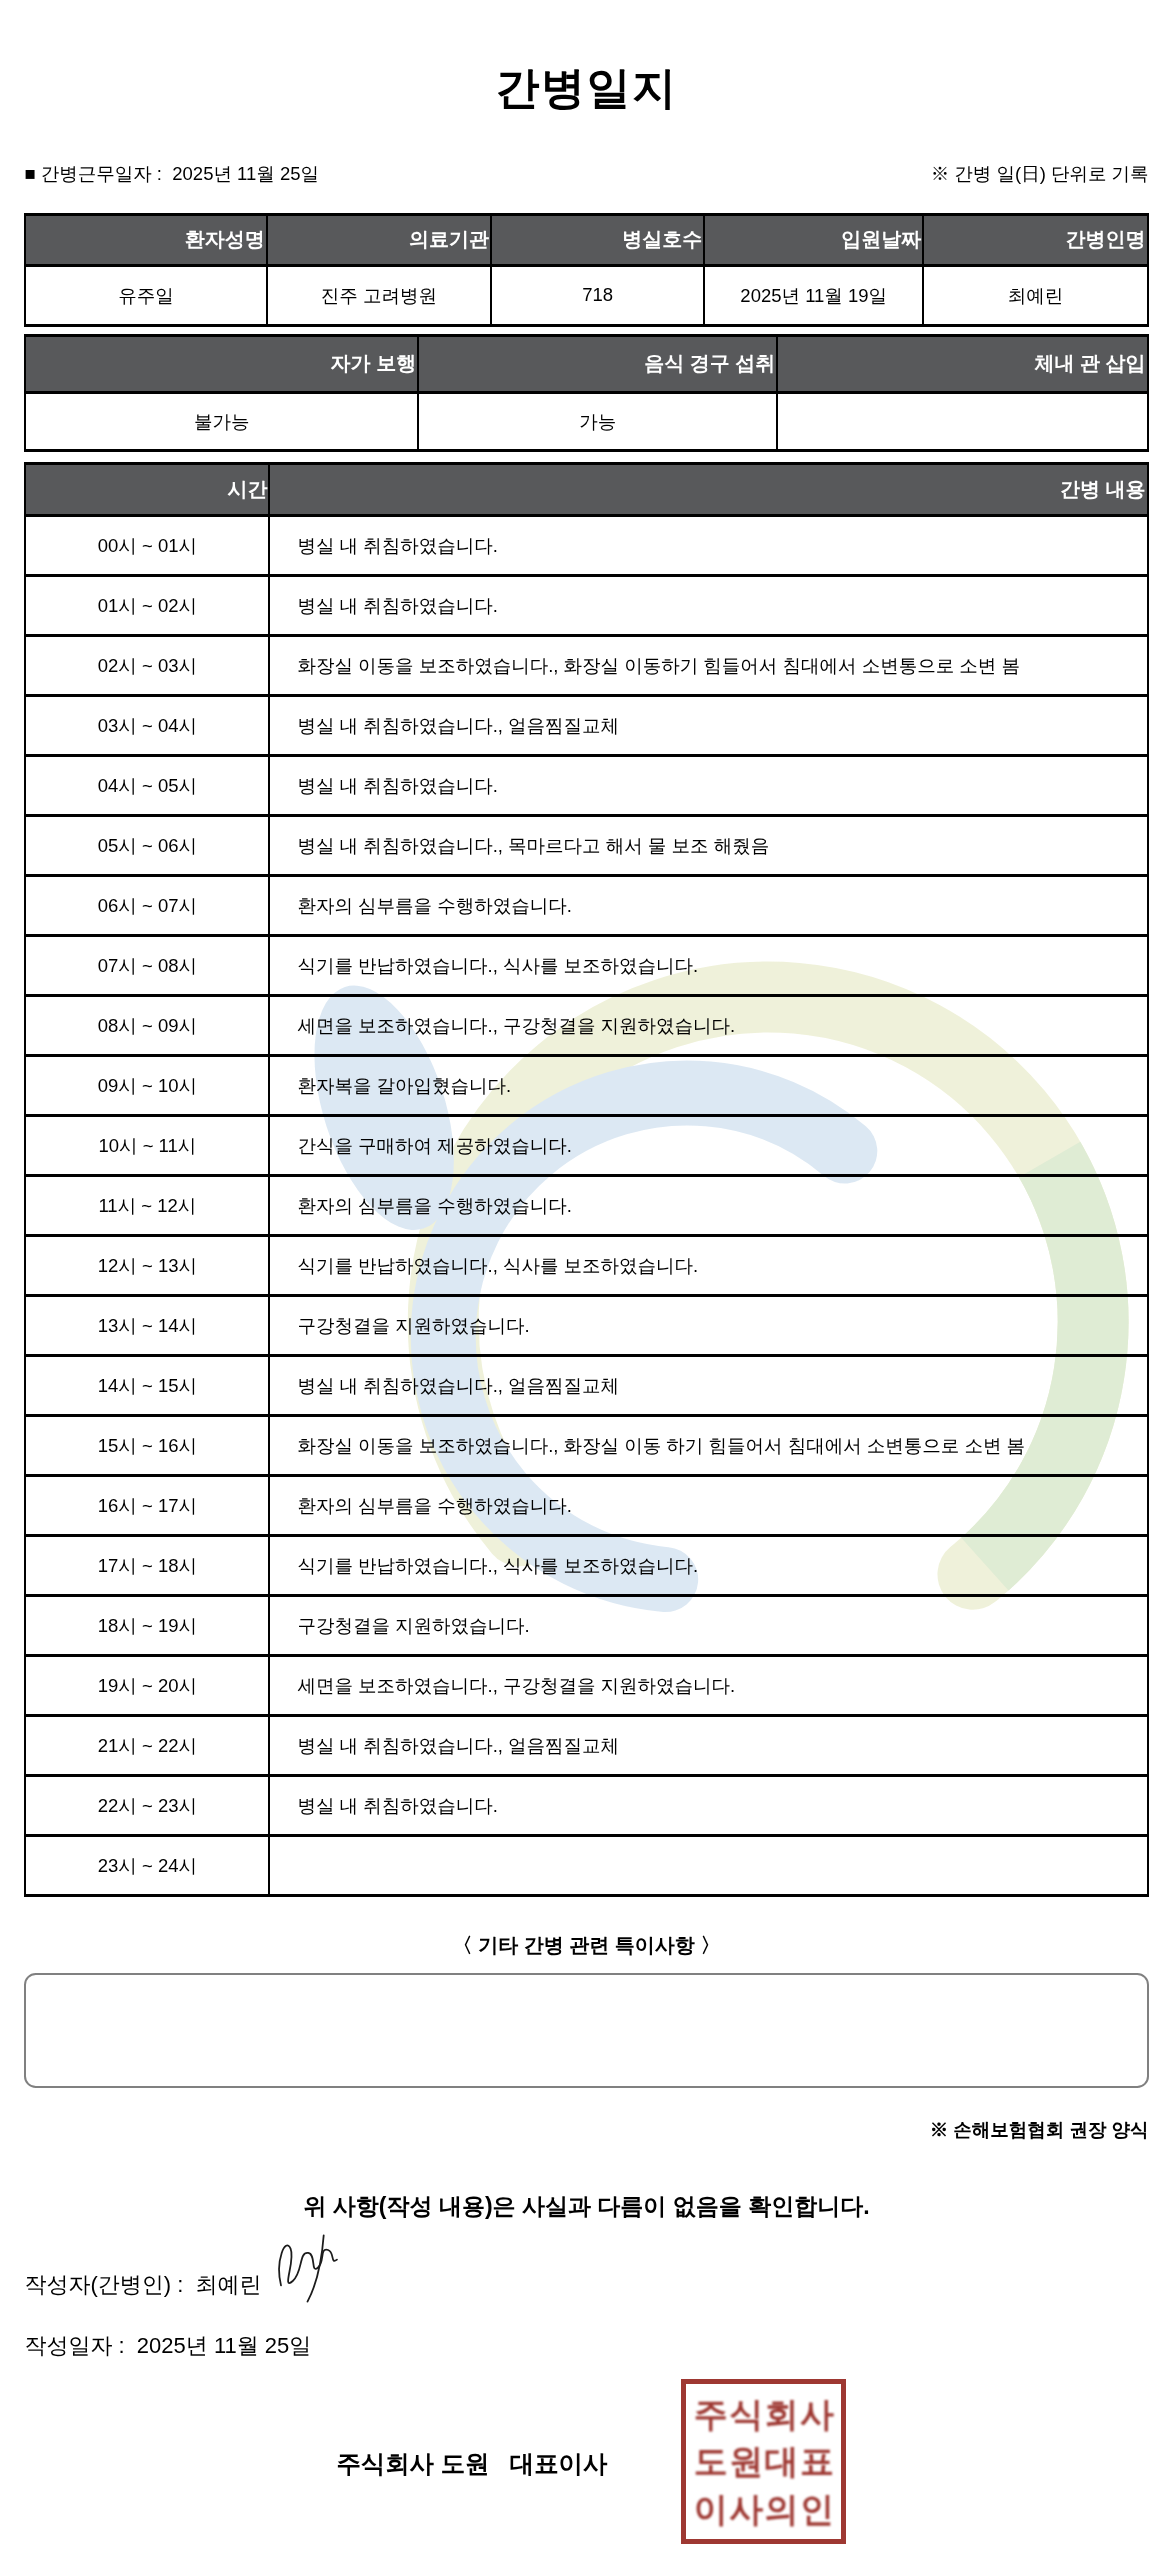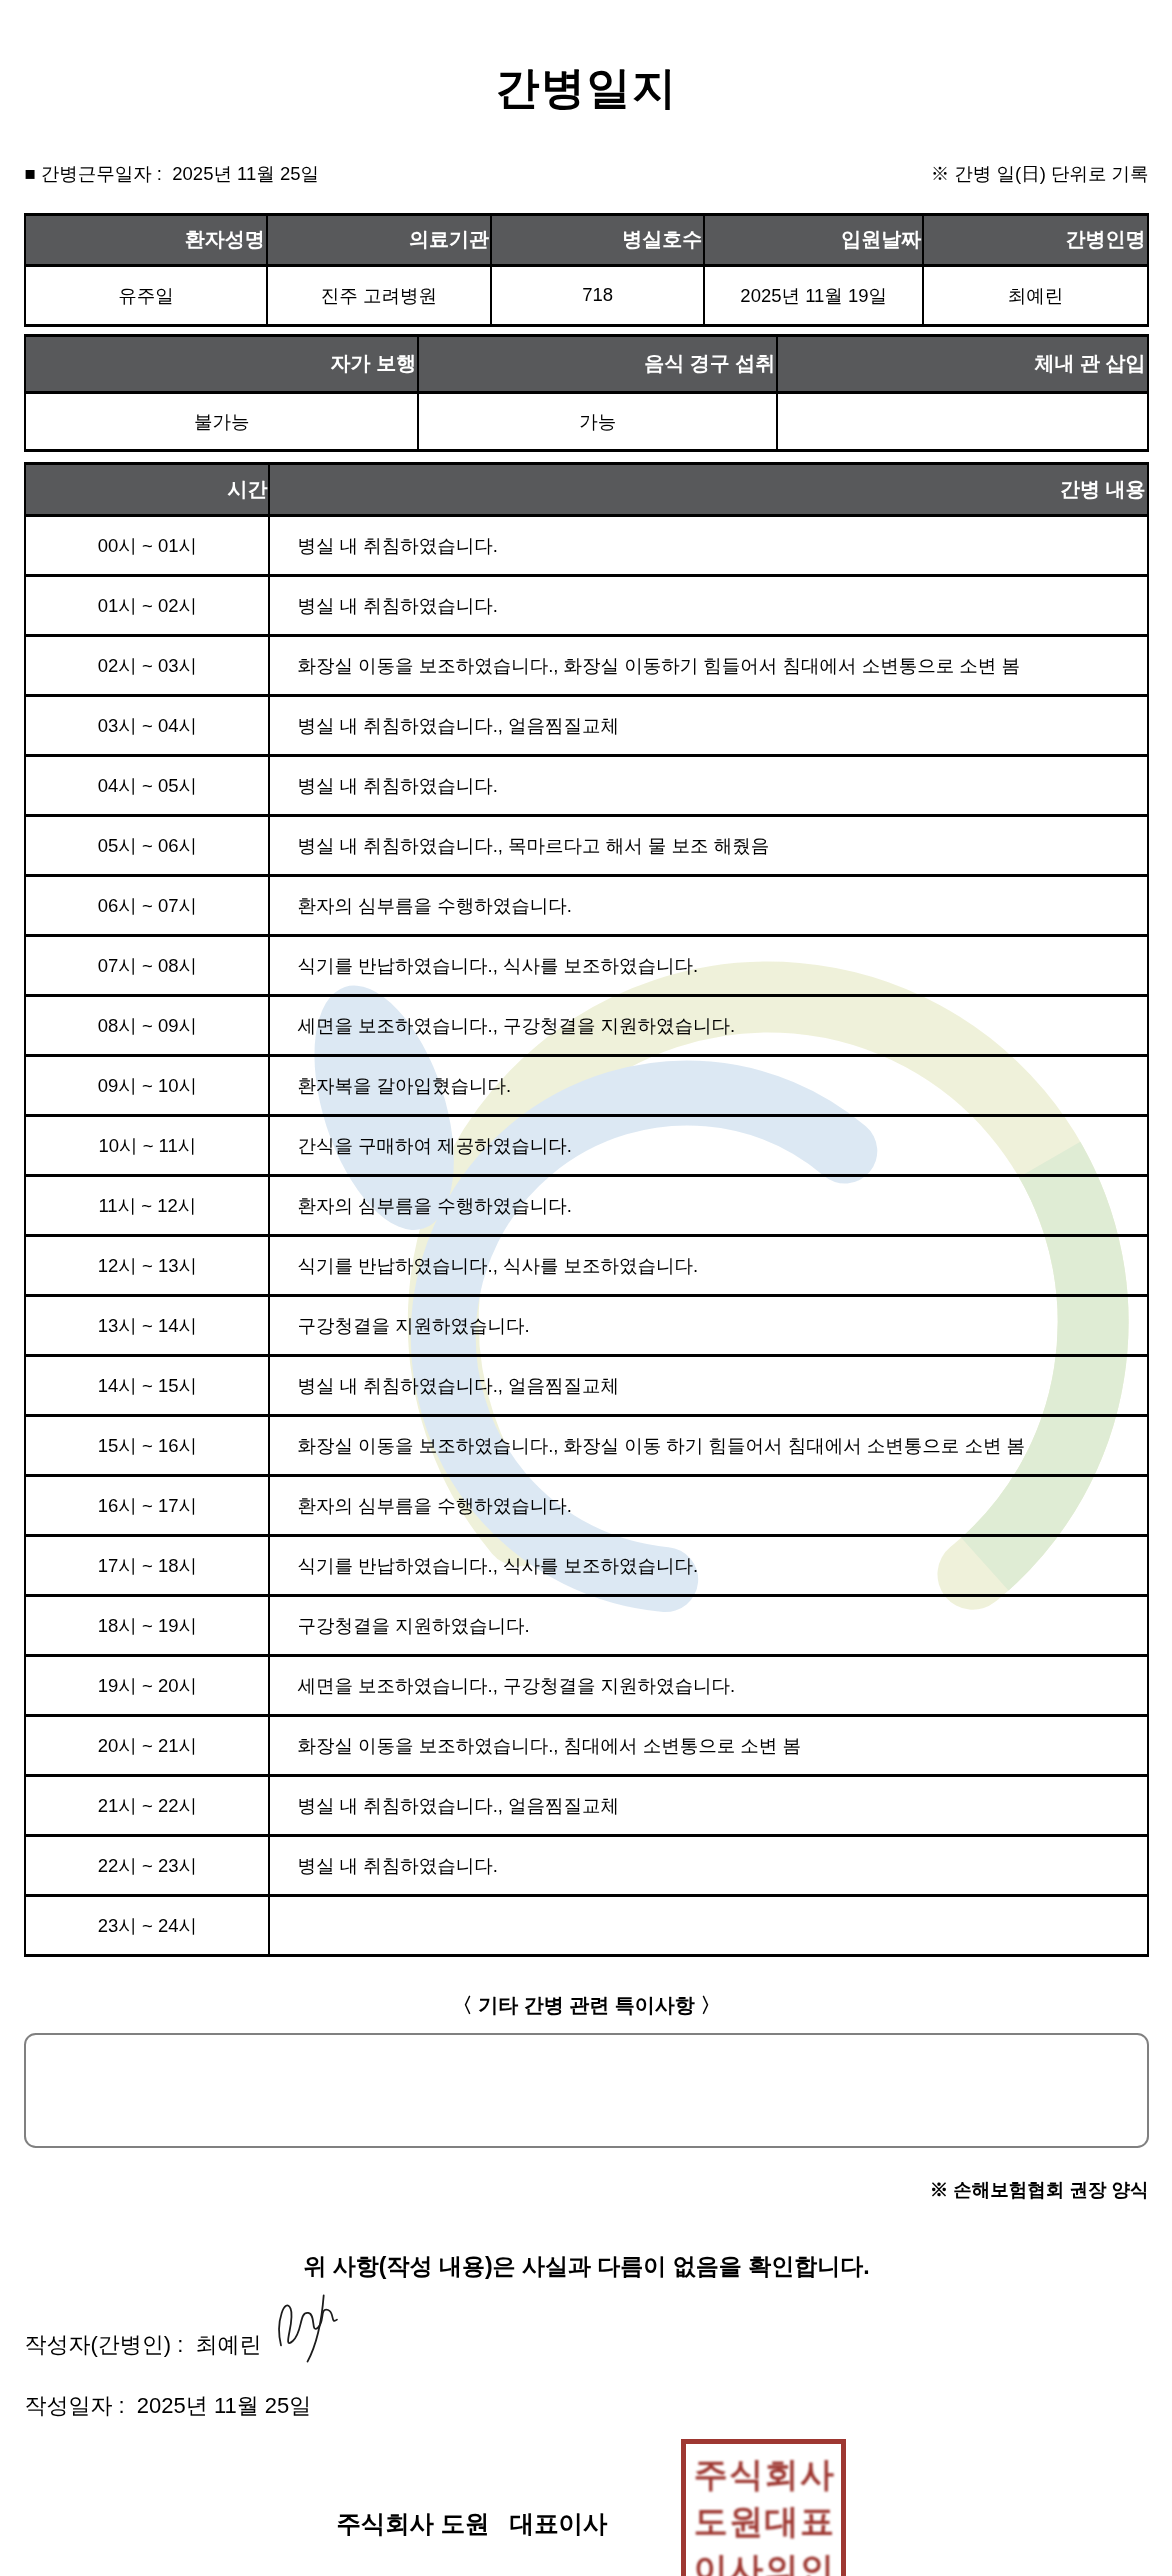--- a/index.html
+++ b/index.html
@@ -308,24 +308,20 @@
       <tr>
         <td class="time-cell">18시 ~ 19시</td>
         <td class="content-cell">구강청결을 지원하였습니다.</td>
       </tr>
 
       <tr>
         <td class="time-cell">19시 ~ 20시</td>
         <td class="content-cell">세면을 보조하였습니다., 구강청결을 지원하였습니다.</td>
       </tr>
 
-      <tr>
-        <td class="time-cell">20시 ~ 21시</td>
-        <td class="content-cell">화장실 이동을 보조하였습니다., 침대에서 소변통으로 소변 봄</td>
-      </tr>
 
       <tr>
         <td class="time-cell">21시 ~ 22시</td>
         <td class="content-cell">병실 내 취침하였습니다., 얼음찜질교체</td>
       </tr>
 
       <tr>
         <td class="time-cell">22시 ~ 23시</td>
         <td class="content-cell">병실 내 취침하였습니다.</td>
       </tr>

